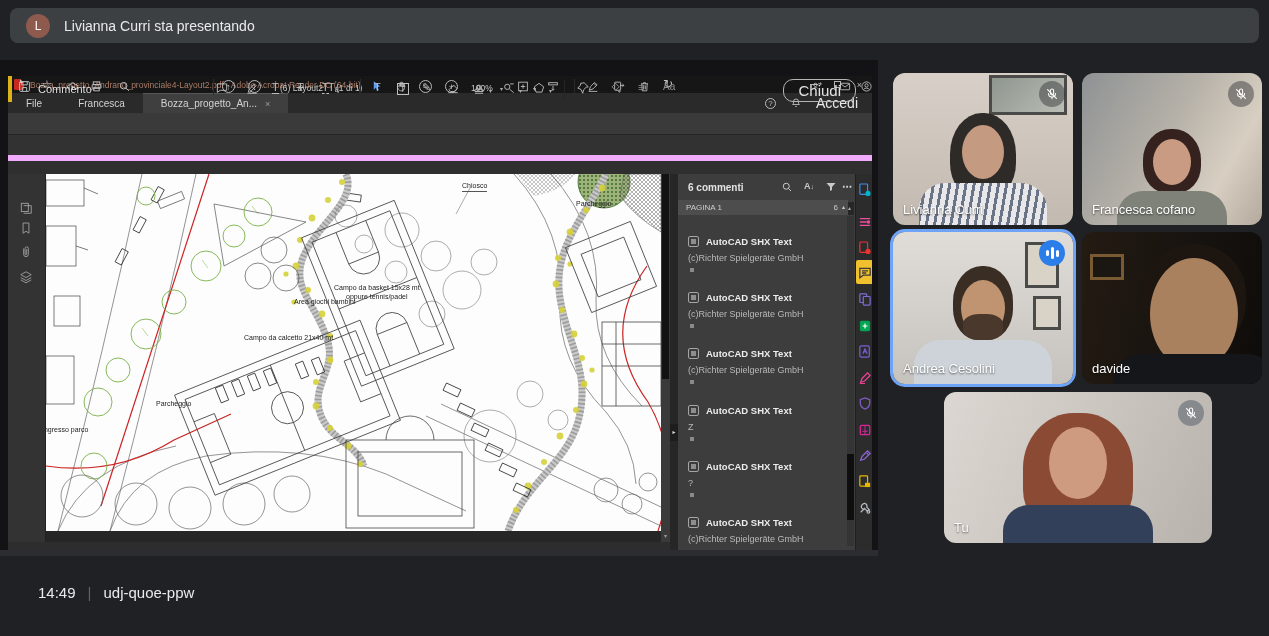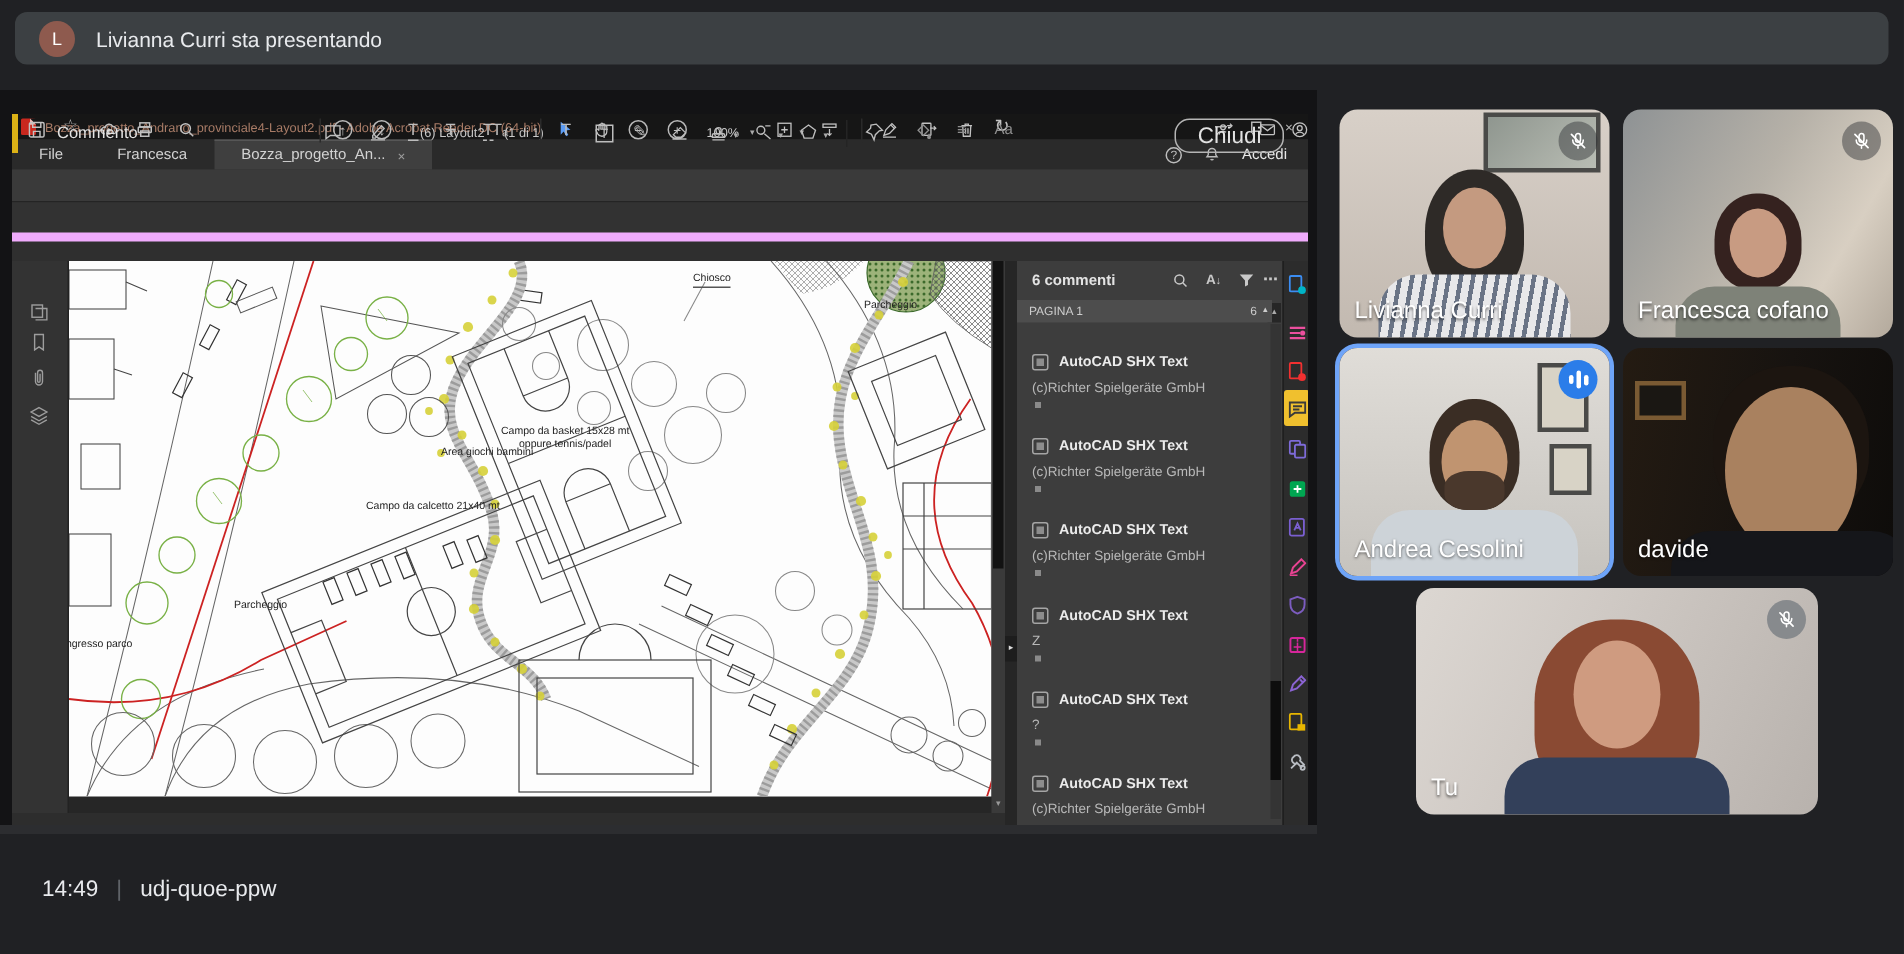--- a/index.html
+++ b/index.html
@@ -31,21 +31,21 @@
   .menubar{left:0;top:17px;width:100%;height:13px;background:#2a2a2a;display:flex;align-items:center;gap:15px;padding-left:8px}
   .menubar span{color:#cfcfcf;font-size:9px}
 
   .tabrow{left:0;top:30px;width:100%;height:20px;background:#2a2a2a;display:flex;align-items:center}
   .tab{color:#d2d2d2;font-size:10px;padding:0 18px;height:100%;display:flex;align-items:center;gap:8px}
   .tab.active{background:#3f3f3f;border-top:1px solid #565656}
   .tab .x{color:#9c9c9c;font-size:9px}
   .tabright{margin-left:auto;display:flex;align-items:center;gap:14px;padding-right:14px}
   .helpc{width:11px;height:11px;border:1px solid #bdbdbd;border-radius:50%;color:#bdbdbd;font-size:8px;
     display:flex;align-items:center;justify-content:center}
-  .accedi{color:#e8e8e8;font-size:10px}
+  .accedi{color:#e8e8e8;font-size:14px}
 
   .toolbar{left:0;top:50px;width:100%;height:22px;background:#3a3a3a;border-bottom:1px solid #242424}
   .toolbar .ic{position:absolute;top:4px;color:#c2c2c2;font-size:11px;line-height:13px}
   .circ{width:13px;height:13px;border:1px solid #b8b8b8;border-radius:50%;color:#c2c2c2;font-size:9px;
     display:flex;align-items:center;justify-content:center}
   .tbtxt{color:#c9c9c9;font-size:8.5px;position:absolute;top:7px}
   .caret{color:#aaa;font-size:6px;position:absolute;top:9px}
   .vdiv{position:absolute;top:3px;width:1px;height:16px;background:#2a2a2a}
 
   .commentbar{left:0;top:72px;width:100%;height:26px;background:#323232;border-bottom:6px solid #f0abfc}
@@ -95,37 +95,37 @@
   .citem .cdot{position:absolute;left:12px;top:32px;width:4px;height:4px;background:#8a8a8a}
   .cscroll{position:absolute;right:1px;top:42px;width:7px;height:330px;background:#343434}
   .cthumb{position:absolute;left:0;top:238px;width:7px;height:66px;background:#0e0e0e}
 
   .rail{position:absolute;left:847px;top:0;width:17px;height:376px;background:#2c2c2c;border-left:1px solid #1f1f1f}
   .rail .ricon{position:absolute;left:2px;width:13px;height:15px;display:flex;align-items:center;justify-content:center}
   .rail .sel{position:absolute;left:0;width:17px;height:24px;background:#f0c02e;border-radius:2px}
 
   
   .tile{position:absolute;border-radius:12px;overflow:hidden;background:#3c4043}
-  .tile .name{position:absolute;left:10px;bottom:8px;color:#fff;font-size:16px;text-shadow:0 1px 2px rgba(0,0,0,.6);z-index:4}
+  .tile .name{position:absolute;left:10px;bottom:8px;color:#fff;font-size:13px;text-shadow:0 1px 2px rgba(0,0,0,.6);z-index:4}
   .badge{position:absolute;top:8px;right:8px;width:26px;height:26px;border-radius:50%;z-index:4;
     display:flex;align-items:center;justify-content:center;background:rgba(45,47,51,.45)}
   .badge.solid{background:rgba(125,129,134,.85)}
   .badge.blue{background:#2b7de9}
   .eq{display:flex;gap:2px;align-items:center}
   .eq i{width:3px;background:#fff;border-radius:2px;display:block}
   .speakring{box-shadow:0 0 0 3px #6ea4f8}
   .person{position:absolute;left:50%;bottom:0;transform:translateX(-50%);width:140px;height:112px;z-index:2}
   .hair{position:absolute;left:50%;top:0;transform:translateX(-50%);border-radius:48% 48% 42% 42%}
   .face{position:absolute;left:50%;transform:translateX(-50%);border-radius:50%}
   .torso{position:absolute;left:50%;bottom:0;transform:translateX(-50%);border-radius:26px 26px 0 0}
   .frame{position:absolute;border:3px solid #4a4a48;background:#9aa09a;z-index:1}
 
   
   .bottombar{left:0;top:556px;width:1269px;height:80px;position:absolute}
-  .meta{position:absolute;left:28px;top:28px;display:flex;gap:12px;align-items:center}
+  .meta{position:absolute;left:38px;top:28px;display:flex;gap:12px;align-items:center}
   .meta .time{color:#e8eaed;font-size:15px}
   .meta .sep{color:#5f6368;font-size:15px}
   .meta .code{color:#e8eaed;font-size:15px}
 </style>
 </head>
 <body>
 
 <div class="abs banner">
   <div class="avatar">L</div>
   <div class="txt">Livianna Curri sta presentando</div>

